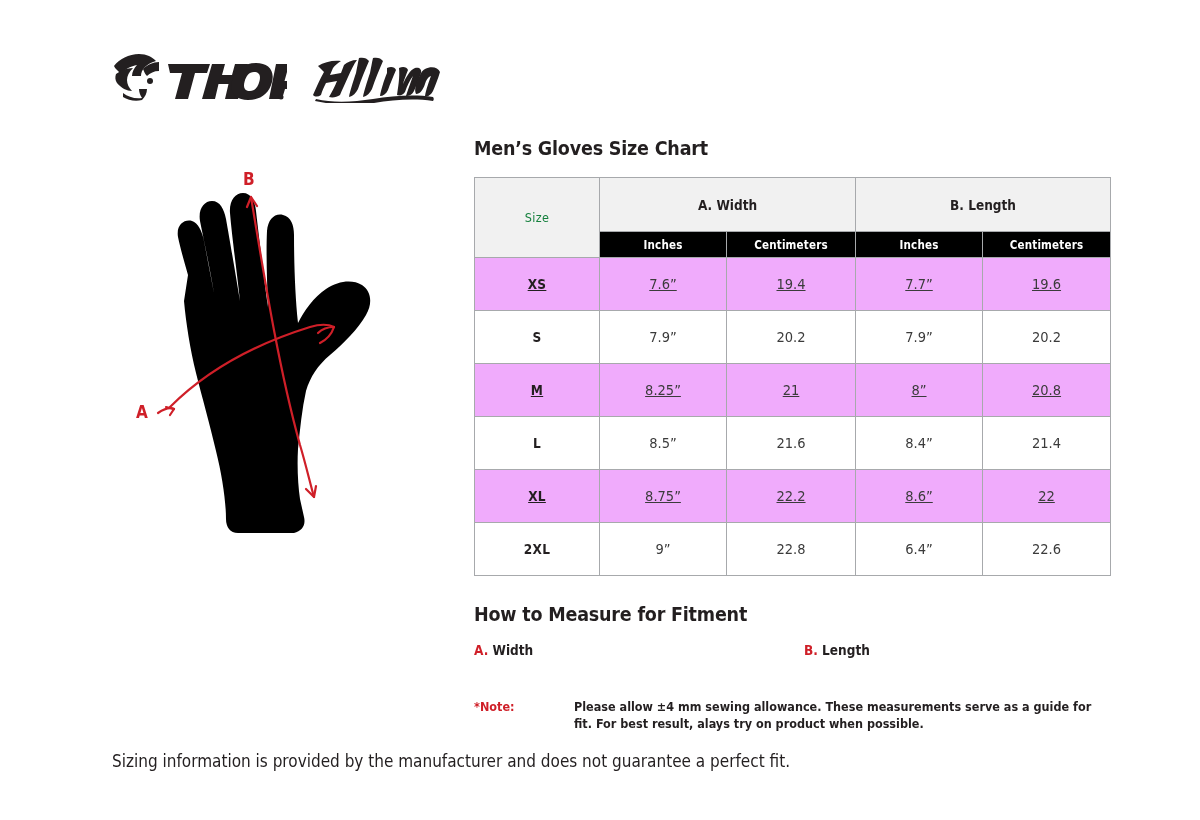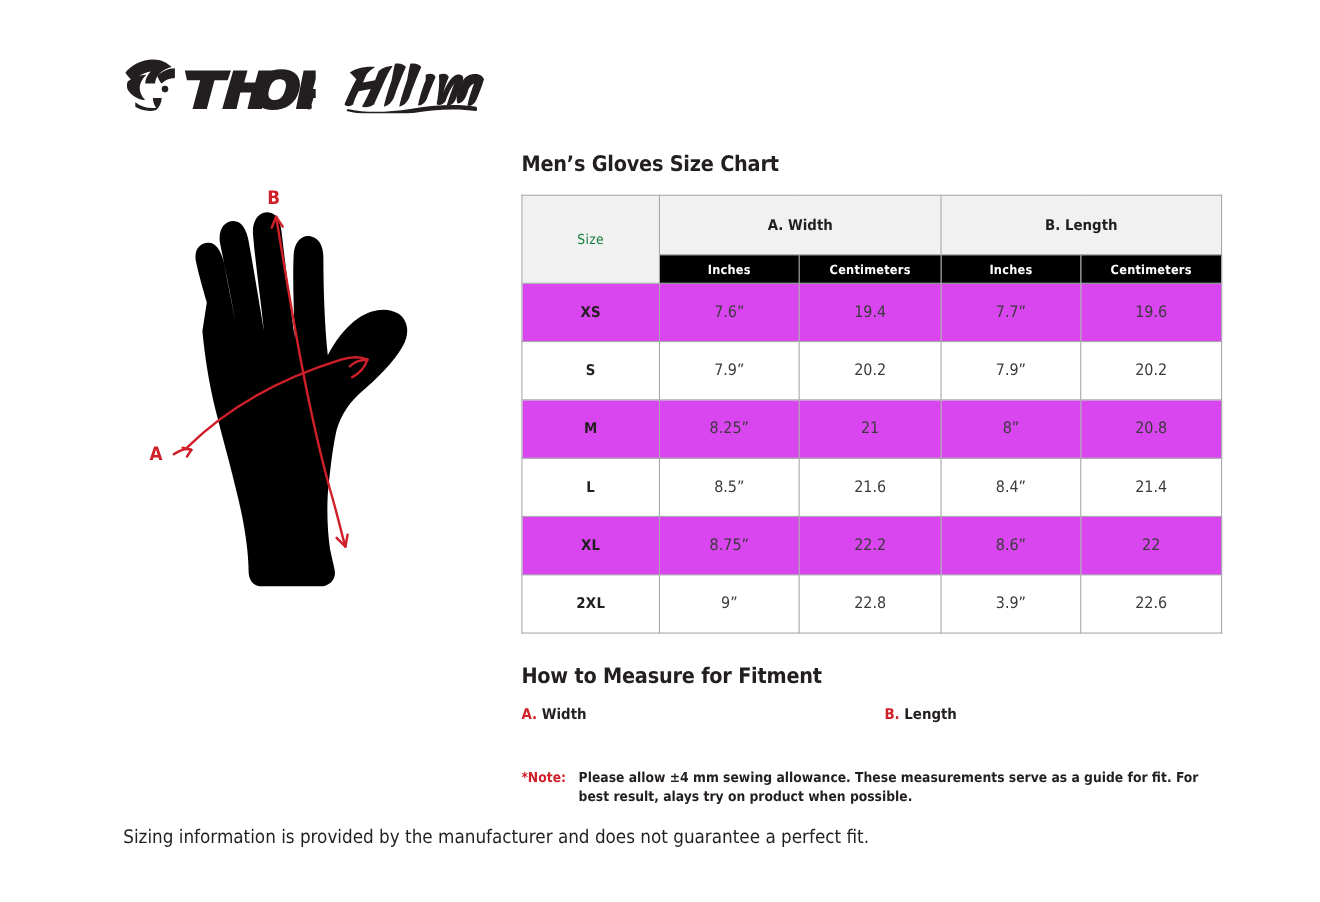--- a/index.html
+++ b/index.html
@@ -103,21 +103,21 @@
     letter-spacing: 0.3px;
     height: 50px;
     color: #231f20;
   }
   td.val-cell {
     font-size: 14.5px;
     font-weight: normal;
     height: 50px;
     color: #3b3b3b;
   }
-  tr.row-alt td { background: #d946ef; }
+  tr.row-alt td { background: #f0abfc; text-decoration: underline; }
   tr.row-plain td { background: #ffffff; }
 
   
   h2.measure-title {
     font-family: "DejaVu Sans Condensed", "Liberation Sans Narrow", "Liberation Sans", sans-serif;
     font-size: 19.5px;
     font-weight: bold;
     letter-spacing: -0.2px;
     margin: 27px 0 16px 0;
     color: #231f20;
@@ -142,20 +142,21 @@
     font-size: 12.5px;
     line-height: 1.42;
     color: #333333;
   }
 
   
   #note-row {
     display: flex;
     margin-top: 36px;
     align-items: flex-start;
+    gap: 48px;
   }
   #note-label {
     font-family: "DejaVu Sans Condensed", "Liberation Sans Narrow", "Liberation Sans", sans-serif;
     font-size: 12.5px;
     font-weight: bold;
     color: #cf1f28;
     width: 52px;
     flex: 0 0 52px;
     line-height: 1.42;
   }
@@ -358,21 +359,21 @@
           <td class="size-cell">XL</td>
           <td class="val-cell">8.75”</td>
           <td class="val-cell">22.2</td>
           <td class="val-cell">8.6”</td>
           <td class="val-cell">22</td>
         </tr>
         <tr class="row-plain">
           <td class="size-cell">2XL</td>
           <td class="val-cell">9”</td>
           <td class="val-cell">22.8</td>
-          <td class="val-cell">3.9”</td>
+          <td class="val-cell">6.4”</td>
           <td class="val-cell">22.6</td>
         </tr>
       </tbody>
     </table>
 
     <h2 class="measure-title">How to Measure for Fitment</h2>
 
     <div id="measure-cols">
       <div class="measure-col">
         <div class="measure-head">

